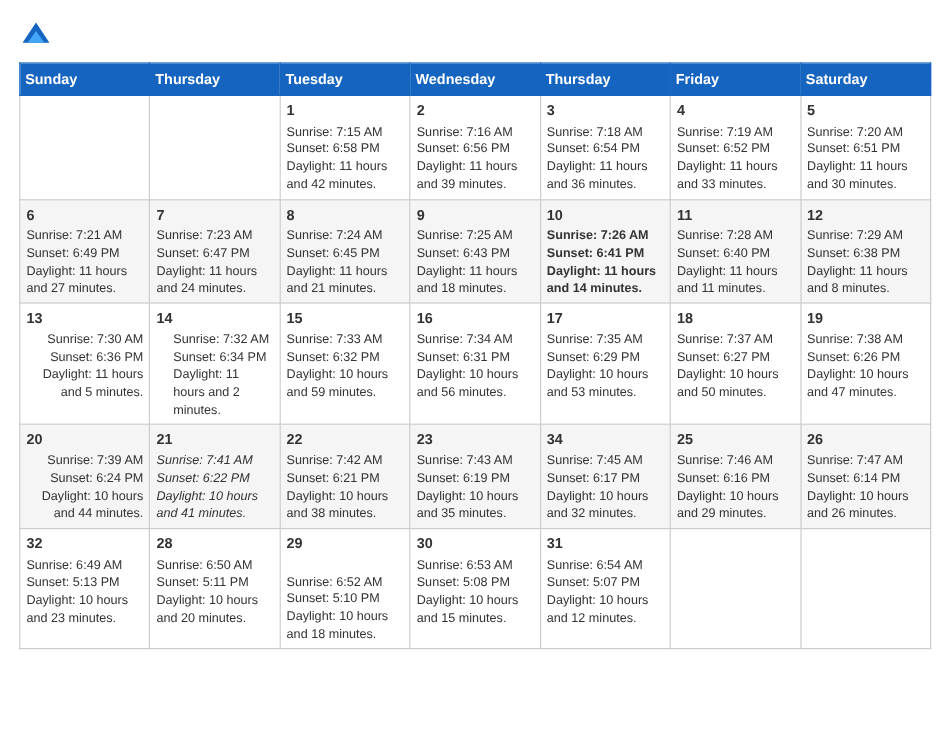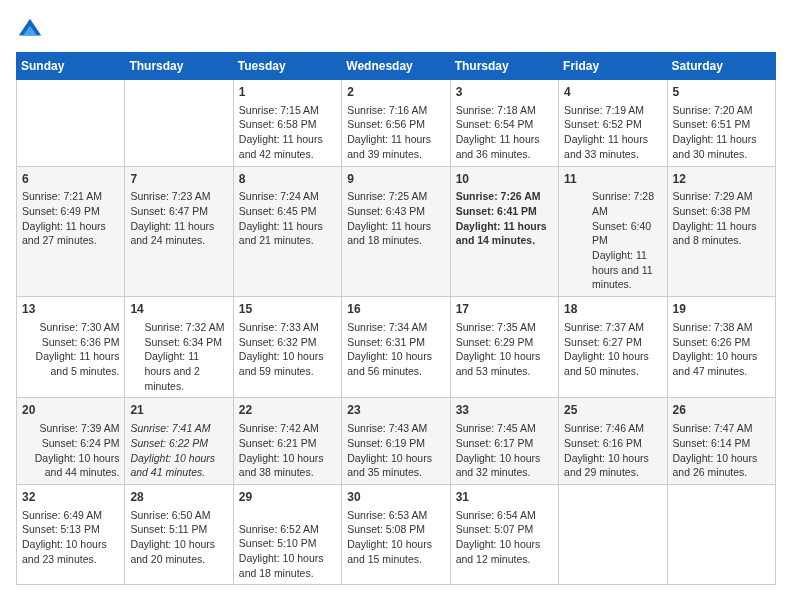--- a/index.html
+++ b/index.html
@@ -186,21 +186,21 @@
 Daylight: 11 hours and 18 minutes.</div>
         </td>
         <td>
           <span class="day-num">10</span>
           <div class="day-info" style="white-space: pre-line; font-weight: bold;">Sunrise: 7:26 AM
 Sunset: 6:41 PM
 Daylight: 11 hours and 14 minutes.</div>
         </td>
         <td>
           <span class="day-num">11</span>
-          <div class="day-info" style="white-space: pre-line; margin-left: 28px;">Sunrise: 7:28 AM
+          <div class="day-info" style="white-space: pre-line;">Sunrise: 7:28 AM
 Sunset: 6:40 PM
 Daylight: 11 hours and 11 minutes.</div>
         </td>
         <td>
           <span class="day-num">12</span>
           <div class="day-info" style="white-space: pre-line;">Sunrise: 7:29 AM
 Sunset: 6:38 PM
 Daylight: 11 hours and 8 minutes.</div>
         </td>
       </tr>
@@ -267,21 +267,21 @@
 Sunset: 6:21 PM
 Daylight: 10 hours and 38 minutes.</div>
         </td>
         <td>
           <span class="day-num">23</span>
           <div class="day-info" style="white-space: pre-line;">Sunrise: 7:43 AM
 Sunset: 6:19 PM
 Daylight: 10 hours and 35 minutes.</div>
         </td>
         <td>
-          <span class="day-num">33</span>
+          <span class="day-num">34</span>
           <div class="day-info" style="white-space: pre-line;">Sunrise: 7:45 AM
 Sunset: 6:17 PM
 Daylight: 10 hours and 32 minutes.</div>
         </td>
         <td>
           <span class="day-num">25</span>
           <div class="day-info" style="white-space: pre-line;">Sunrise: 7:46 AM
 Sunset: 6:16 PM
 Daylight: 10 hours and 29 minutes.</div>
         </td>

